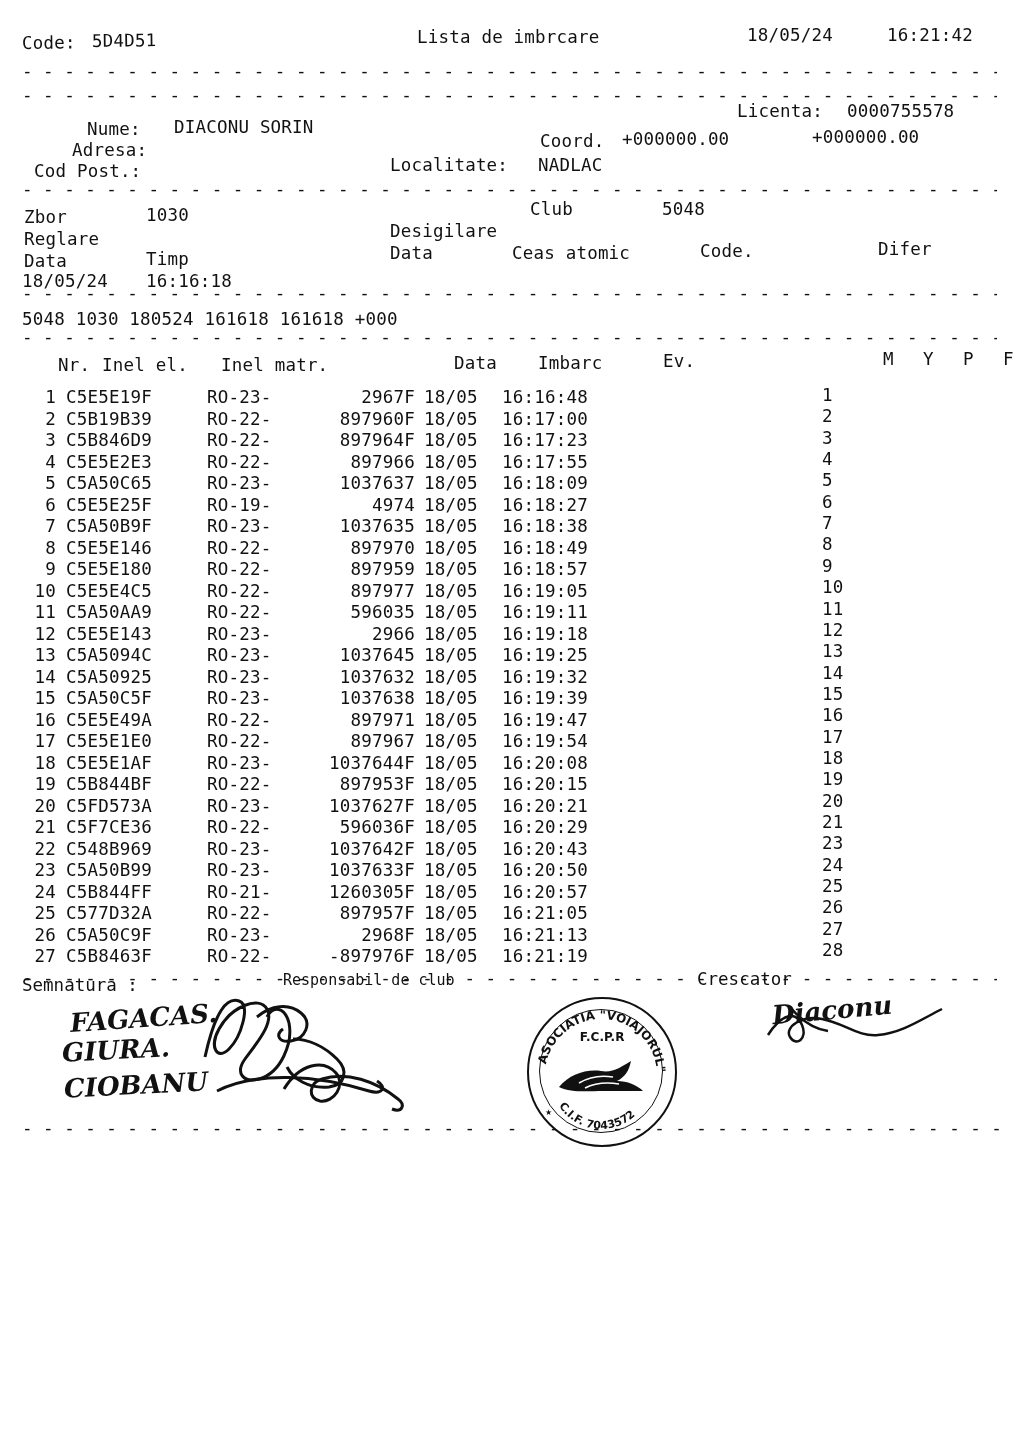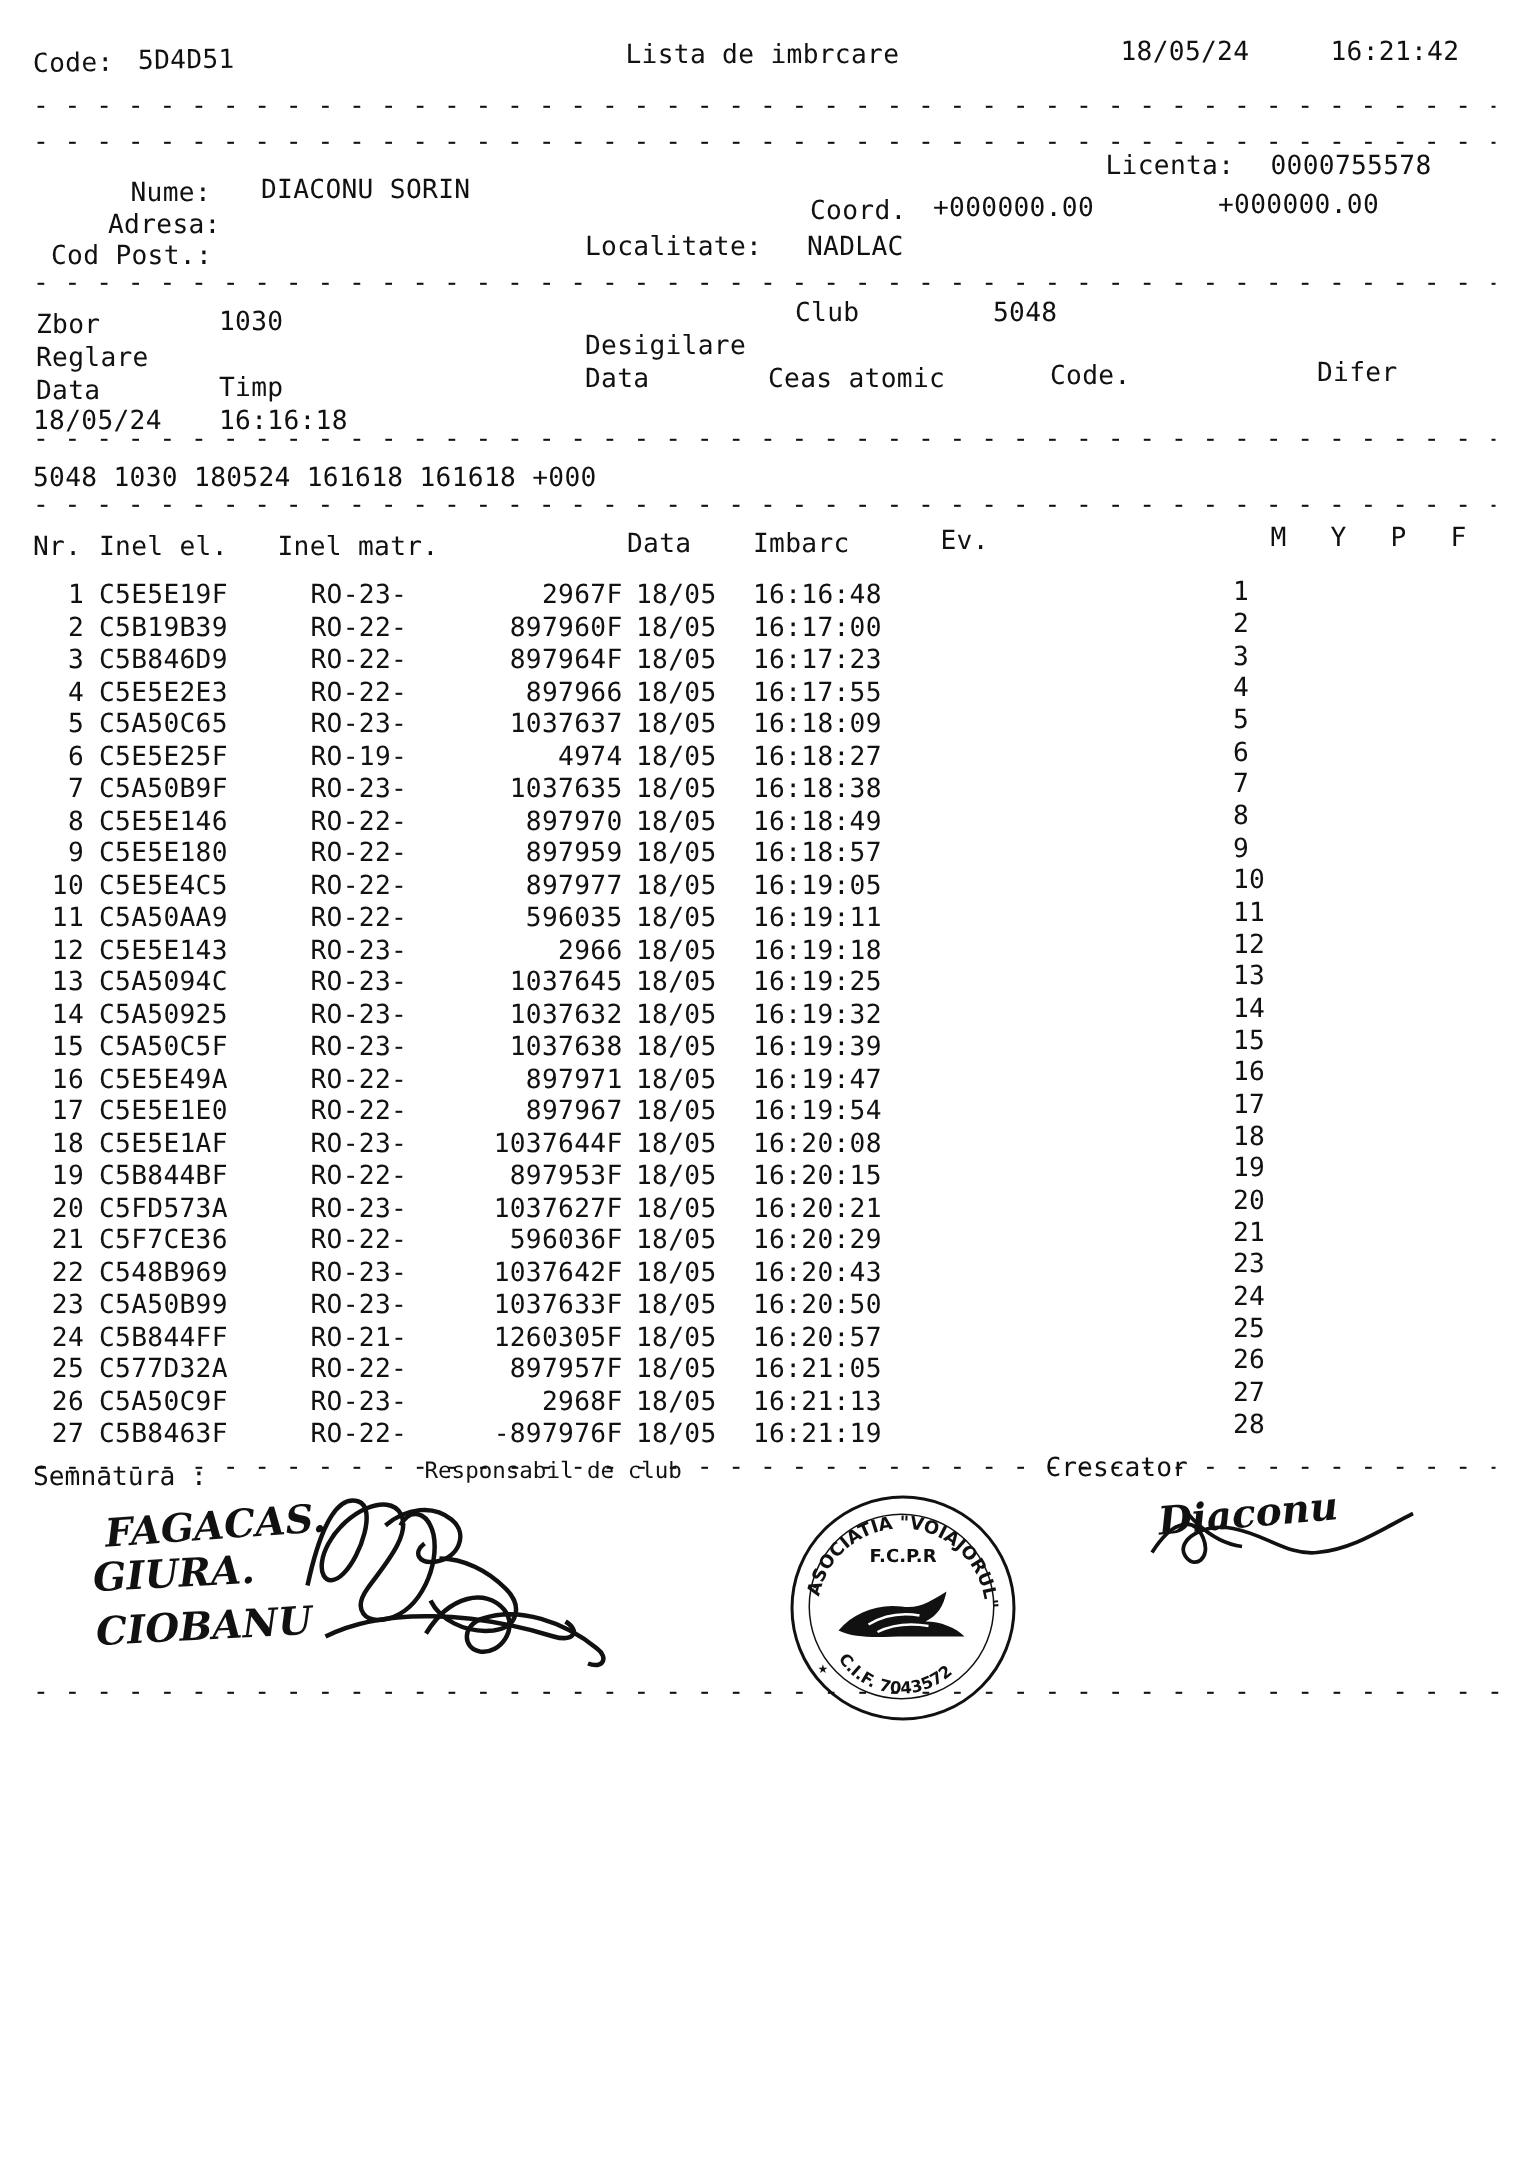--- a/index.html
+++ b/index.html
@@ -194,21 +194,21 @@
     </div>
 
     <div class="row" style="height:30px;">
       <span class="abs" style="left:0px; top:6px;">5048 1030 180524 161618 161618 +000</span>
     </div>
 
     <div class="dashes" style="margin-top:0px;">
       <span class="tilt2">- - - - - - - - - - - - - - - - - - - - - - - - - - - - - - - - - - - - - - - - - - - - - - - - - - - - - - - - - -</span>
     </div>
 
-    <div style="position:relative; height:38px;">
+    <div style="position:relative; height:38px;margin-left:36px;">
       <span class="abs" style="left:0px; top:8px;">Nr.</span>
       <span class="abs" style="left:44px; top:8px;">Inel el.</span>
       <span class="abs" style="left:163px; top:8px;">Inel matr.</span>
       <span class="abs" style="left:396px; top:6px;">Data</span>
       <span class="abs" style="left:480px; top:6px;">Imbarc</span>
       <span class="abs" style="left:605px; top:4px;">Ev.</span>
       <span class="abs" style="left:825px; top:2px;">M</span>
       <span class="abs" style="left:865px; top:2px;">Y</span>
       <span class="abs" style="left:905px; top:2px;">P</span>
       <span class="abs" style="left:945px; top:2px;">F</span>

